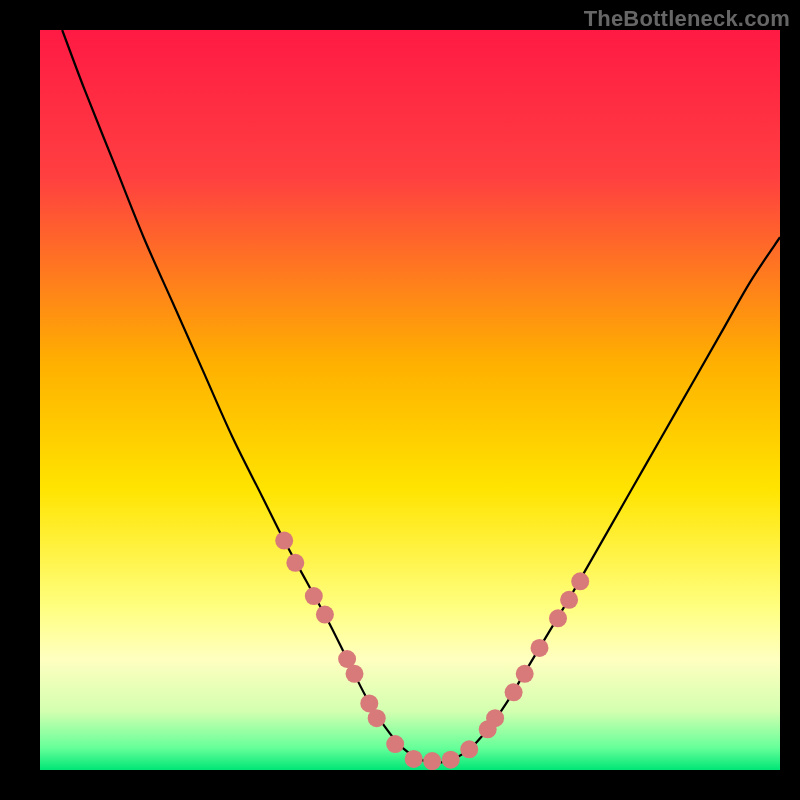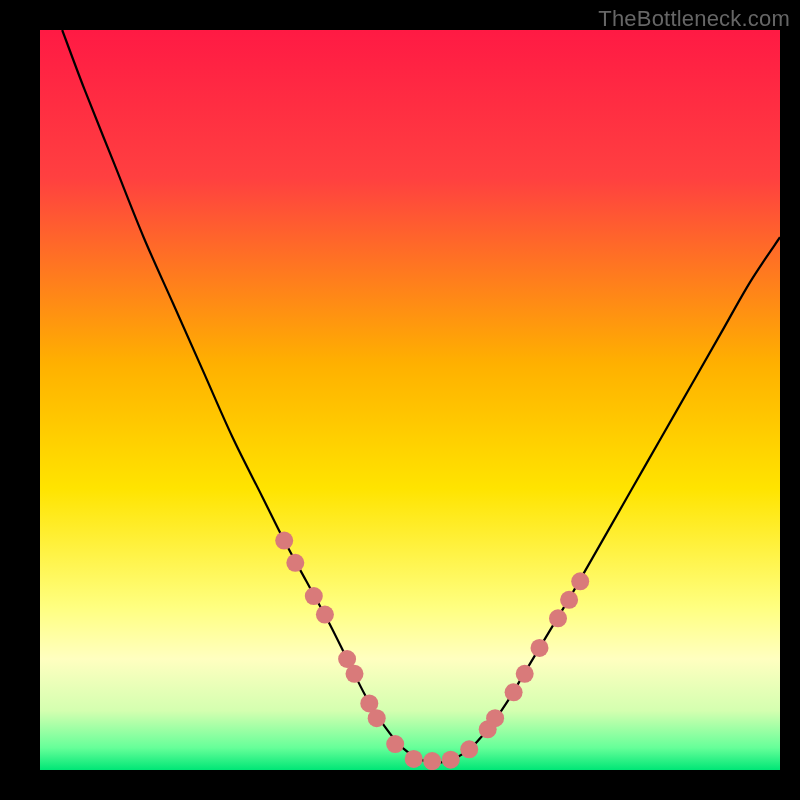--- a/index.html
+++ b/index.html
@@ -26,21 +26,21 @@
     width: 740px;
     height: 740px;
     overflow: hidden;
   }
   .watermark {
     position: absolute;
     top: 6px;
     right: 10px;
     color: #666;
     font-size: 22px;
-    font-weight: 400;
+    font-weight: 700;
     letter-spacing: 0.2px;
     user-select: none;
   }
   svg { display: block; }
 </style>
 </head>
 <body>
 
 <div class="frame">
   <div class="plot">

